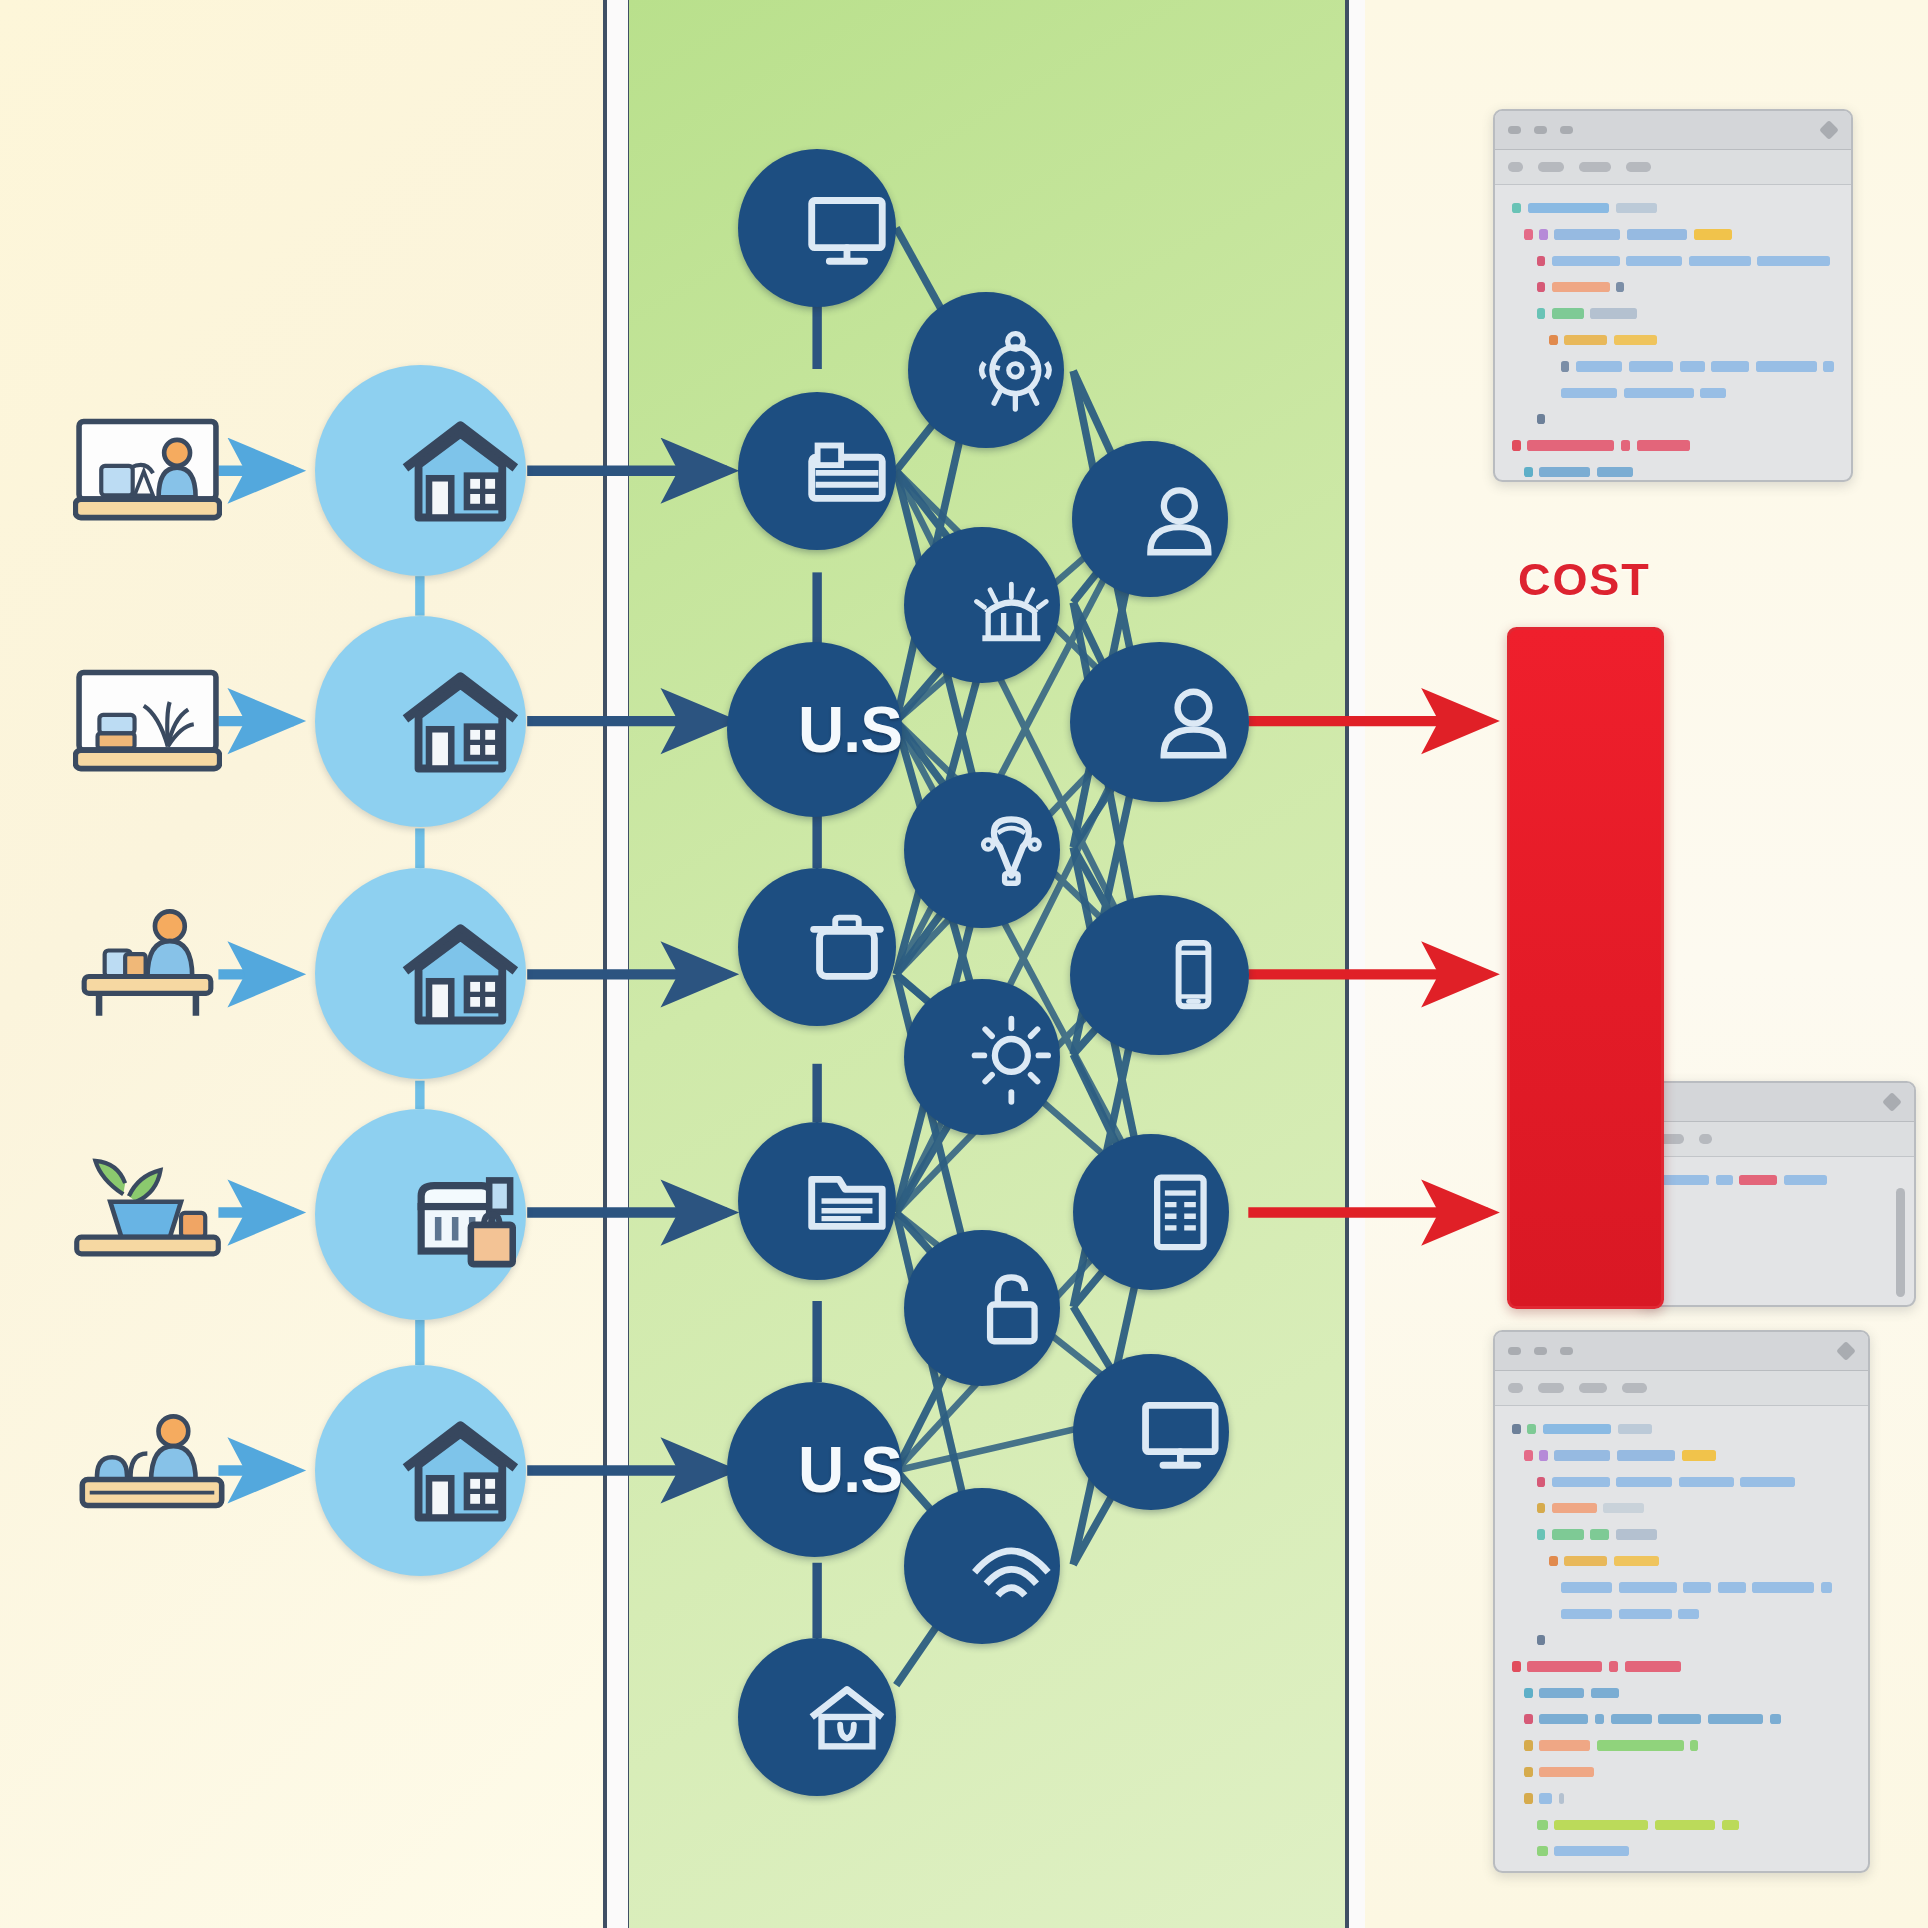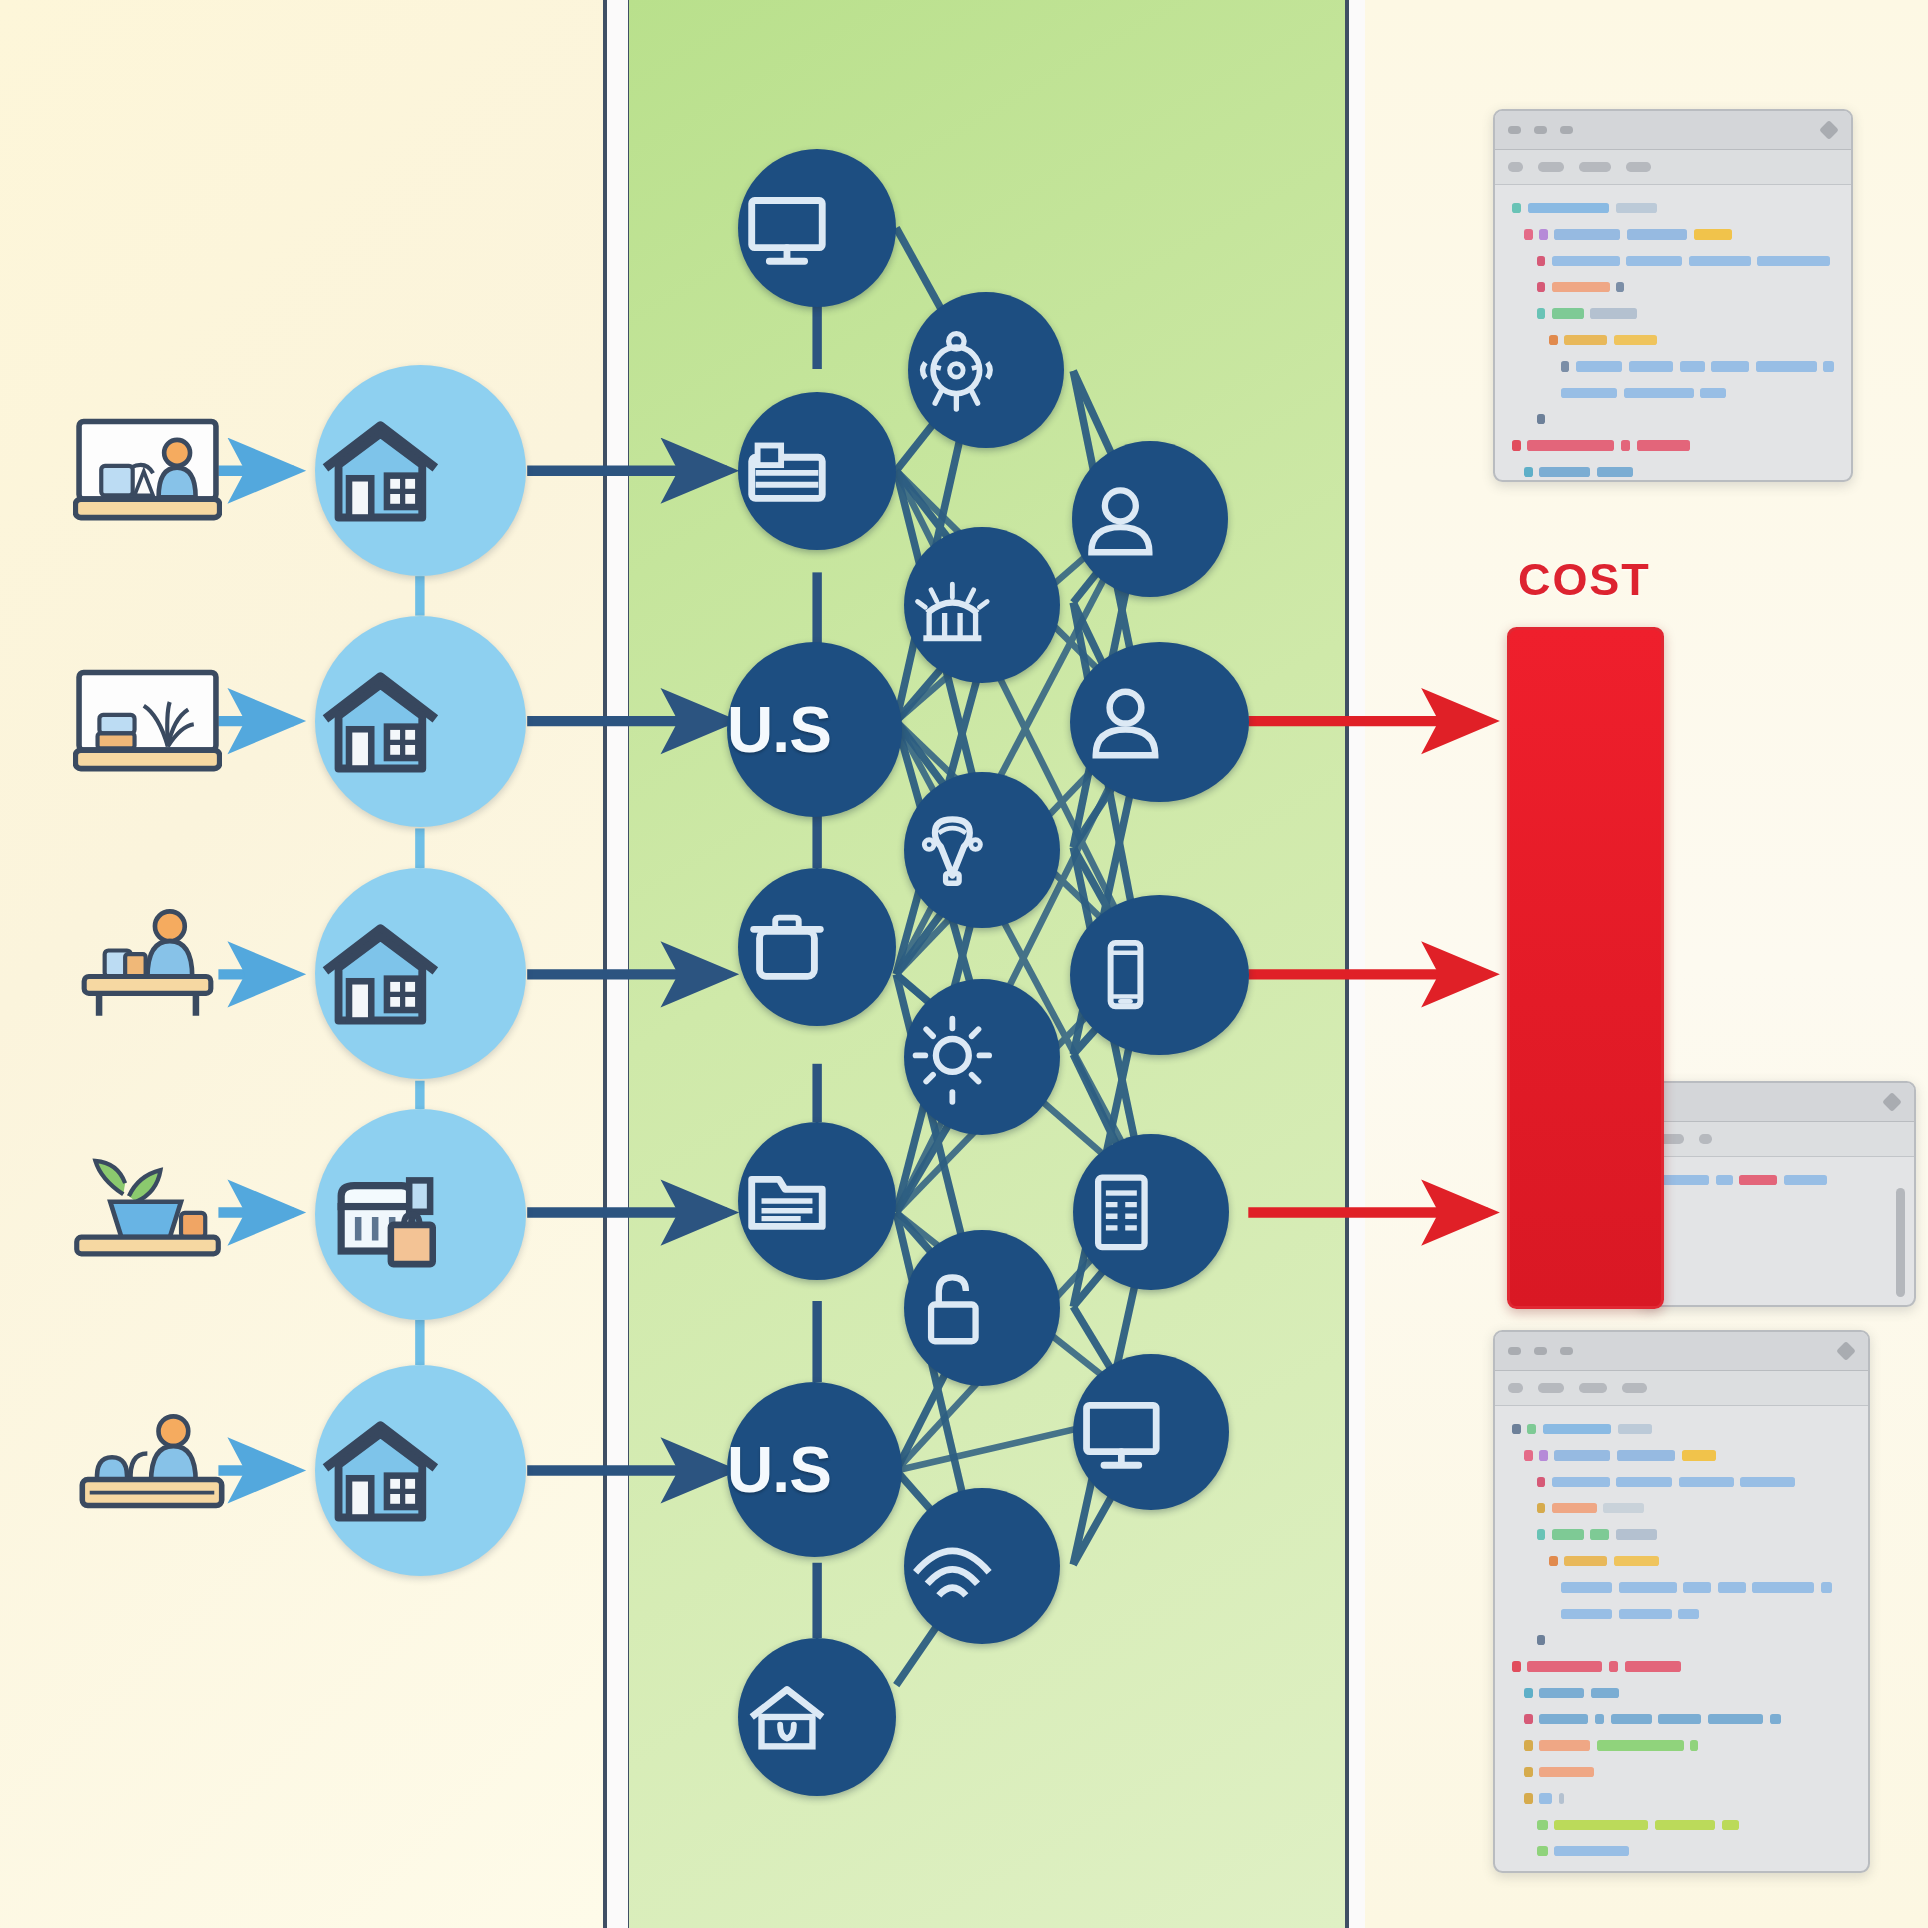--- a/index.html
+++ b/index.html
@@ -29,21 +29,21 @@
     left:1365px;right:0;
     background:linear-gradient(180deg,#fdf8e4 0%,#fdfaf0 50%,#fcf7e2 100%);
   }
 
   
   svg.layer{position:absolute;left:0;top:0;width:1928px;height:1928px;pointer-events:none;}
 
   
   .node{
     position:absolute;border-radius:50%;
-    display:flex;align-items:center;justify-content:flex-start;
+    display:flex;align-items:center;justify-content:flex-end;
     box-sizing:border-box;
   }
   .node.dark{background:#1d4e81;box-shadow:0 2.8px 7.5px rgba(20,40,60,.32);}
   .node.light{background:#8ed0f0;box-shadow:0 2.8px 7.5px rgba(20,40,60,.18);}
   .node .glyph{width:62%;height:62%;display:block;}
   .node .txt{
     color:#f4f9fd;font-weight:700;letter-spacing:-0.9px;
     font-family:"Liberation Sans",sans-serif;
     text-shadow:0 1.9px 2.8px rgba(0,0,0,.25);
   }

